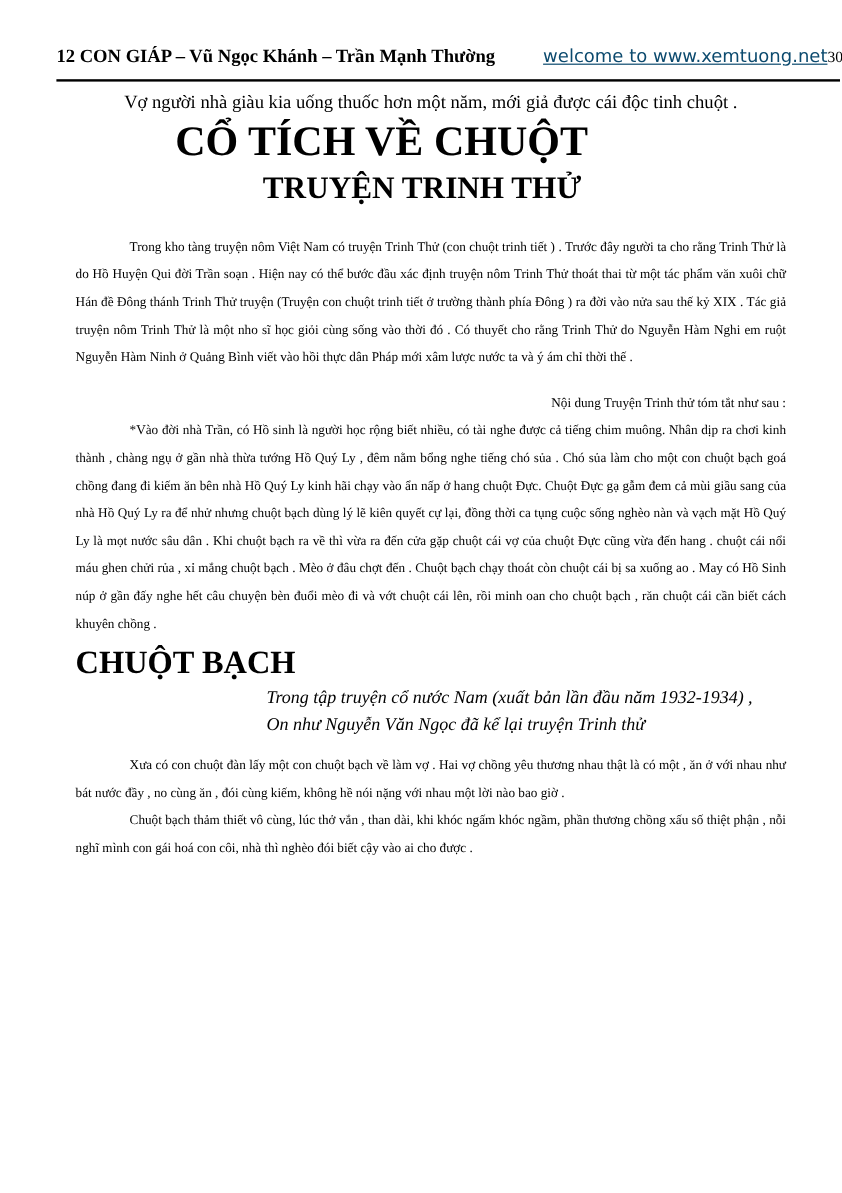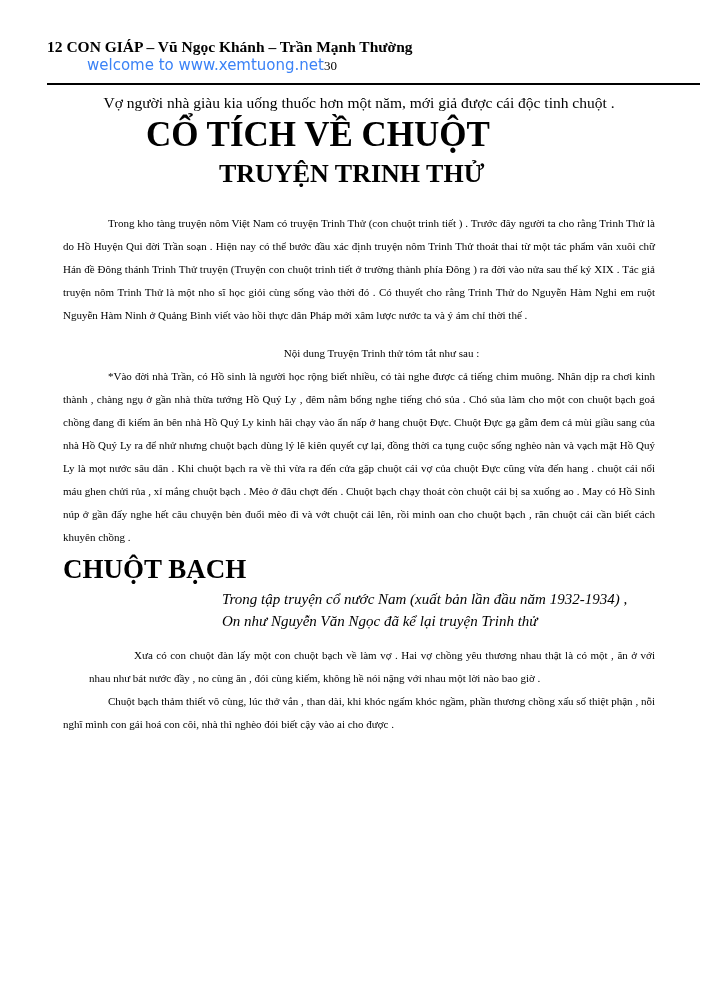--- a/index.html
+++ b/index.html
@@ -15,36 +15,36 @@
     color: #000000;
     box-sizing: border-box;
     padding: 38px 47px 20px 63px;
     font-family: "Liberation Serif", "DejaVu Serif", serif;
     overflow: hidden;
   }
   
   .header {
     display: flex;
     justify-content: space-between;
-    align-items: flex-start;
+    align-items: flex-end;
     margin-left: -16px;
-    flex-direction: column;
   }
   .header-title {
     font-weight: bold;
     font-size: 15.5px;
     white-space: nowrap;
   }
   .header-right {
     white-space: nowrap;
   }
   .header-link {
     font-family: "DejaVu Sans", "Liberation Sans", sans-serif;
     font-size: 15px;
-    color: #3b82f6;
+    text-decoration: underline;
+    color: #0c4a6e;
     cursor: pointer;
     padding-left: 40px;
   }
   .page-number {
     font-size: 13px;
   }
   .rule {
     border: none;
     border-top: 2px solid #000000;
     margin: 9px -45px 0 -16px;
@@ -80,21 +80,21 @@
     font-size: 11px;
     line-height: 23px;
     text-align: justify;
     text-indent: 45px;
   }
   .para-first {
     margin-top: 24px;
   }
   .para-summary {
     margin-top: 15px;
-    text-align: center;
+    text-align: right;
   }
   
   .story2-title {
     margin: 5px 0 0 0;
     text-align: left;
     font-size: 27px;
     font-weight: bold;
     line-height: 1.12;
   }
   .story2-title2 {
@@ -103,21 +103,20 @@
   
   .citation {
     margin: 4px 0 0 159px;
     font-style: italic;
     font-size: 15px;
     line-height: 22px;
   }
   
   .para-story2-first {
     margin-top: 12px;
-    margin-left: 26px;
   }
 </style>
 </head>
 <body>
 
 <div class="page">
 
   <div class="header">
     <span class="header-title">12 CON GIÁP – Vũ Ngọc Khánh – Trần Mạnh Thường</span>
     <span class="header-right">

